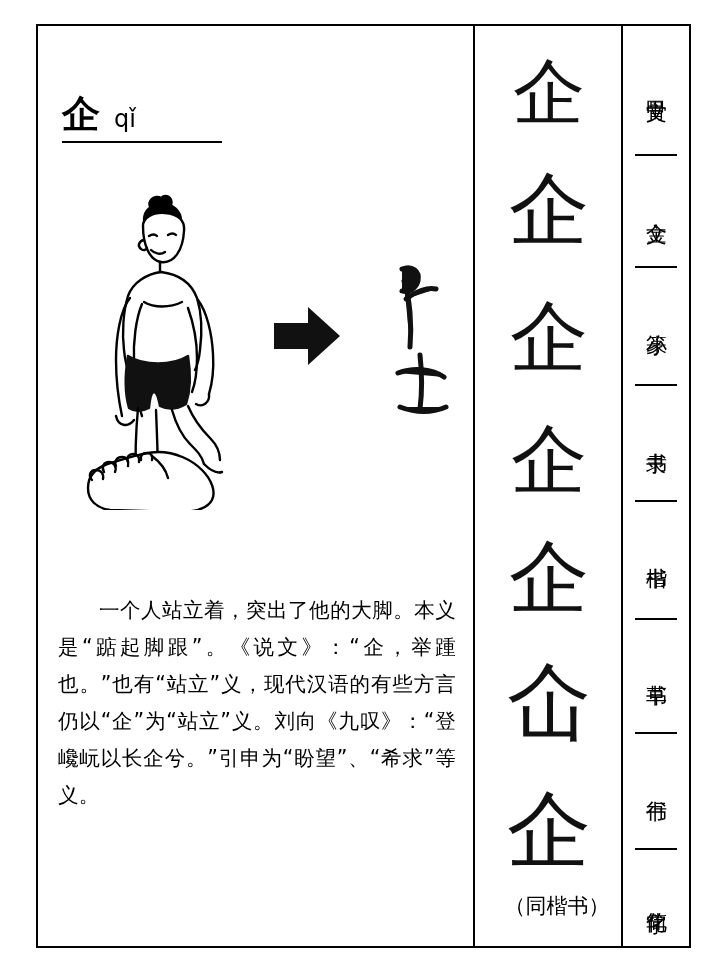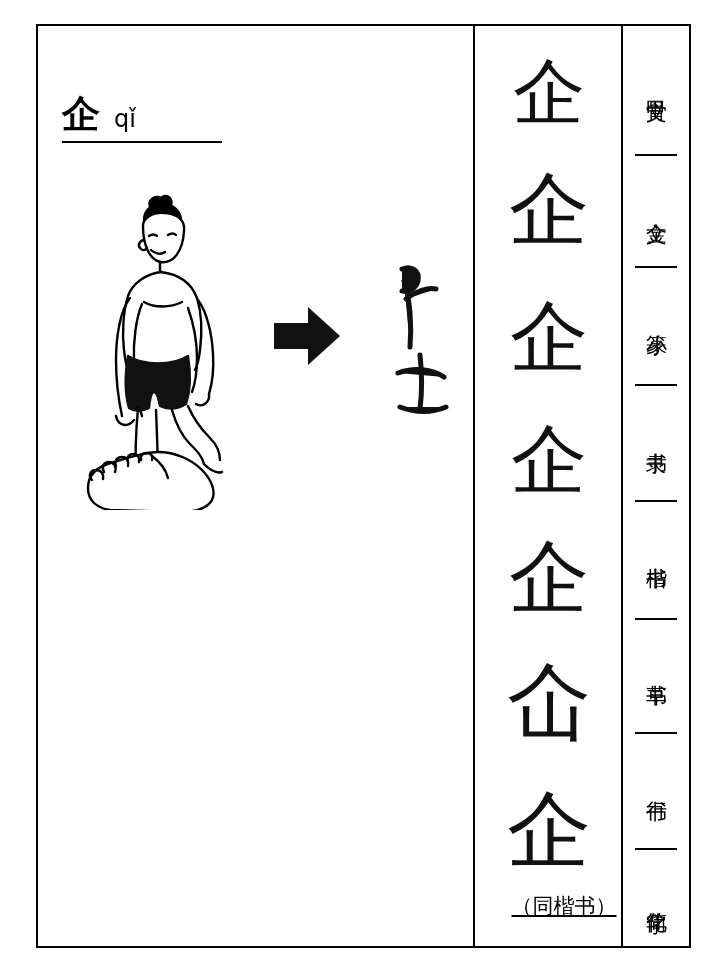--- a/index.html
+++ b/index.html
@@ -146,27 +146,26 @@
   .sc-1 { top: 26px;  font-size: 72px; }
   .sc-2 { top: 140px; font-size: 80px; }
   .sc-3 { top: 268px; font-size: 78px; }
   .sc-4 { top: 392px; font-size: 76px; }
   .sc-5 { top: 508px; font-size: 80px; }
   .sc-6 { top: 630px; font-size: 84px; }
   .sc-7 { top: 758px; font-size: 84px; }
 
   .script-note {
     position: absolute;
-    left: 15px;
+    left: 8px;
     top: 862px;
     width: 142px;
     text-align: center;
     font-family: "DejaVu Sans", sans-serif;
     font-size: 21px;
-    text-decoration: underline;
   }
 
   
   .tabs {
     position: absolute;
     left: 623px;
     top: 26px;
     width: 66px;
     height: 920px;
   }
@@ -285,20 +284,23 @@
         <path d="M24 26 c6 18 8 44 6 66"></path>
         <path d="M26 44 c10 -8 22 -12 30 -10"></path>
 
         <path d="M18 118 c16 -6 34 -4 46 4"></path>
         <path d="M40 100 c2 18 2 38 0 54"></path>
         <path d="M20 152 c16 6 32 6 46 0"></path>
       </g>
     </svg>
   </div>
 
+  <div class="explanation">
+    <p>一个人站立着，突出了他的大脚。本义是“踮起脚跟”。《说文》：“企，举踵也。”也有“站立”义，现代汉语的有些方言仍以“企”为“站立”义。刘向《九叹》：“登巉岏以长企兮。”引申为“盼望”、“希求”等义。</p>
+  </div>
 
   <div class="script-column">
     <div class="script-item sc-1">
       <span class="form">企</span>
     </div>
     <div class="script-item sc-2">
       <span class="form">企</span>
     </div>
     <div class="script-item sc-3">
       <span class="form">企</span>

